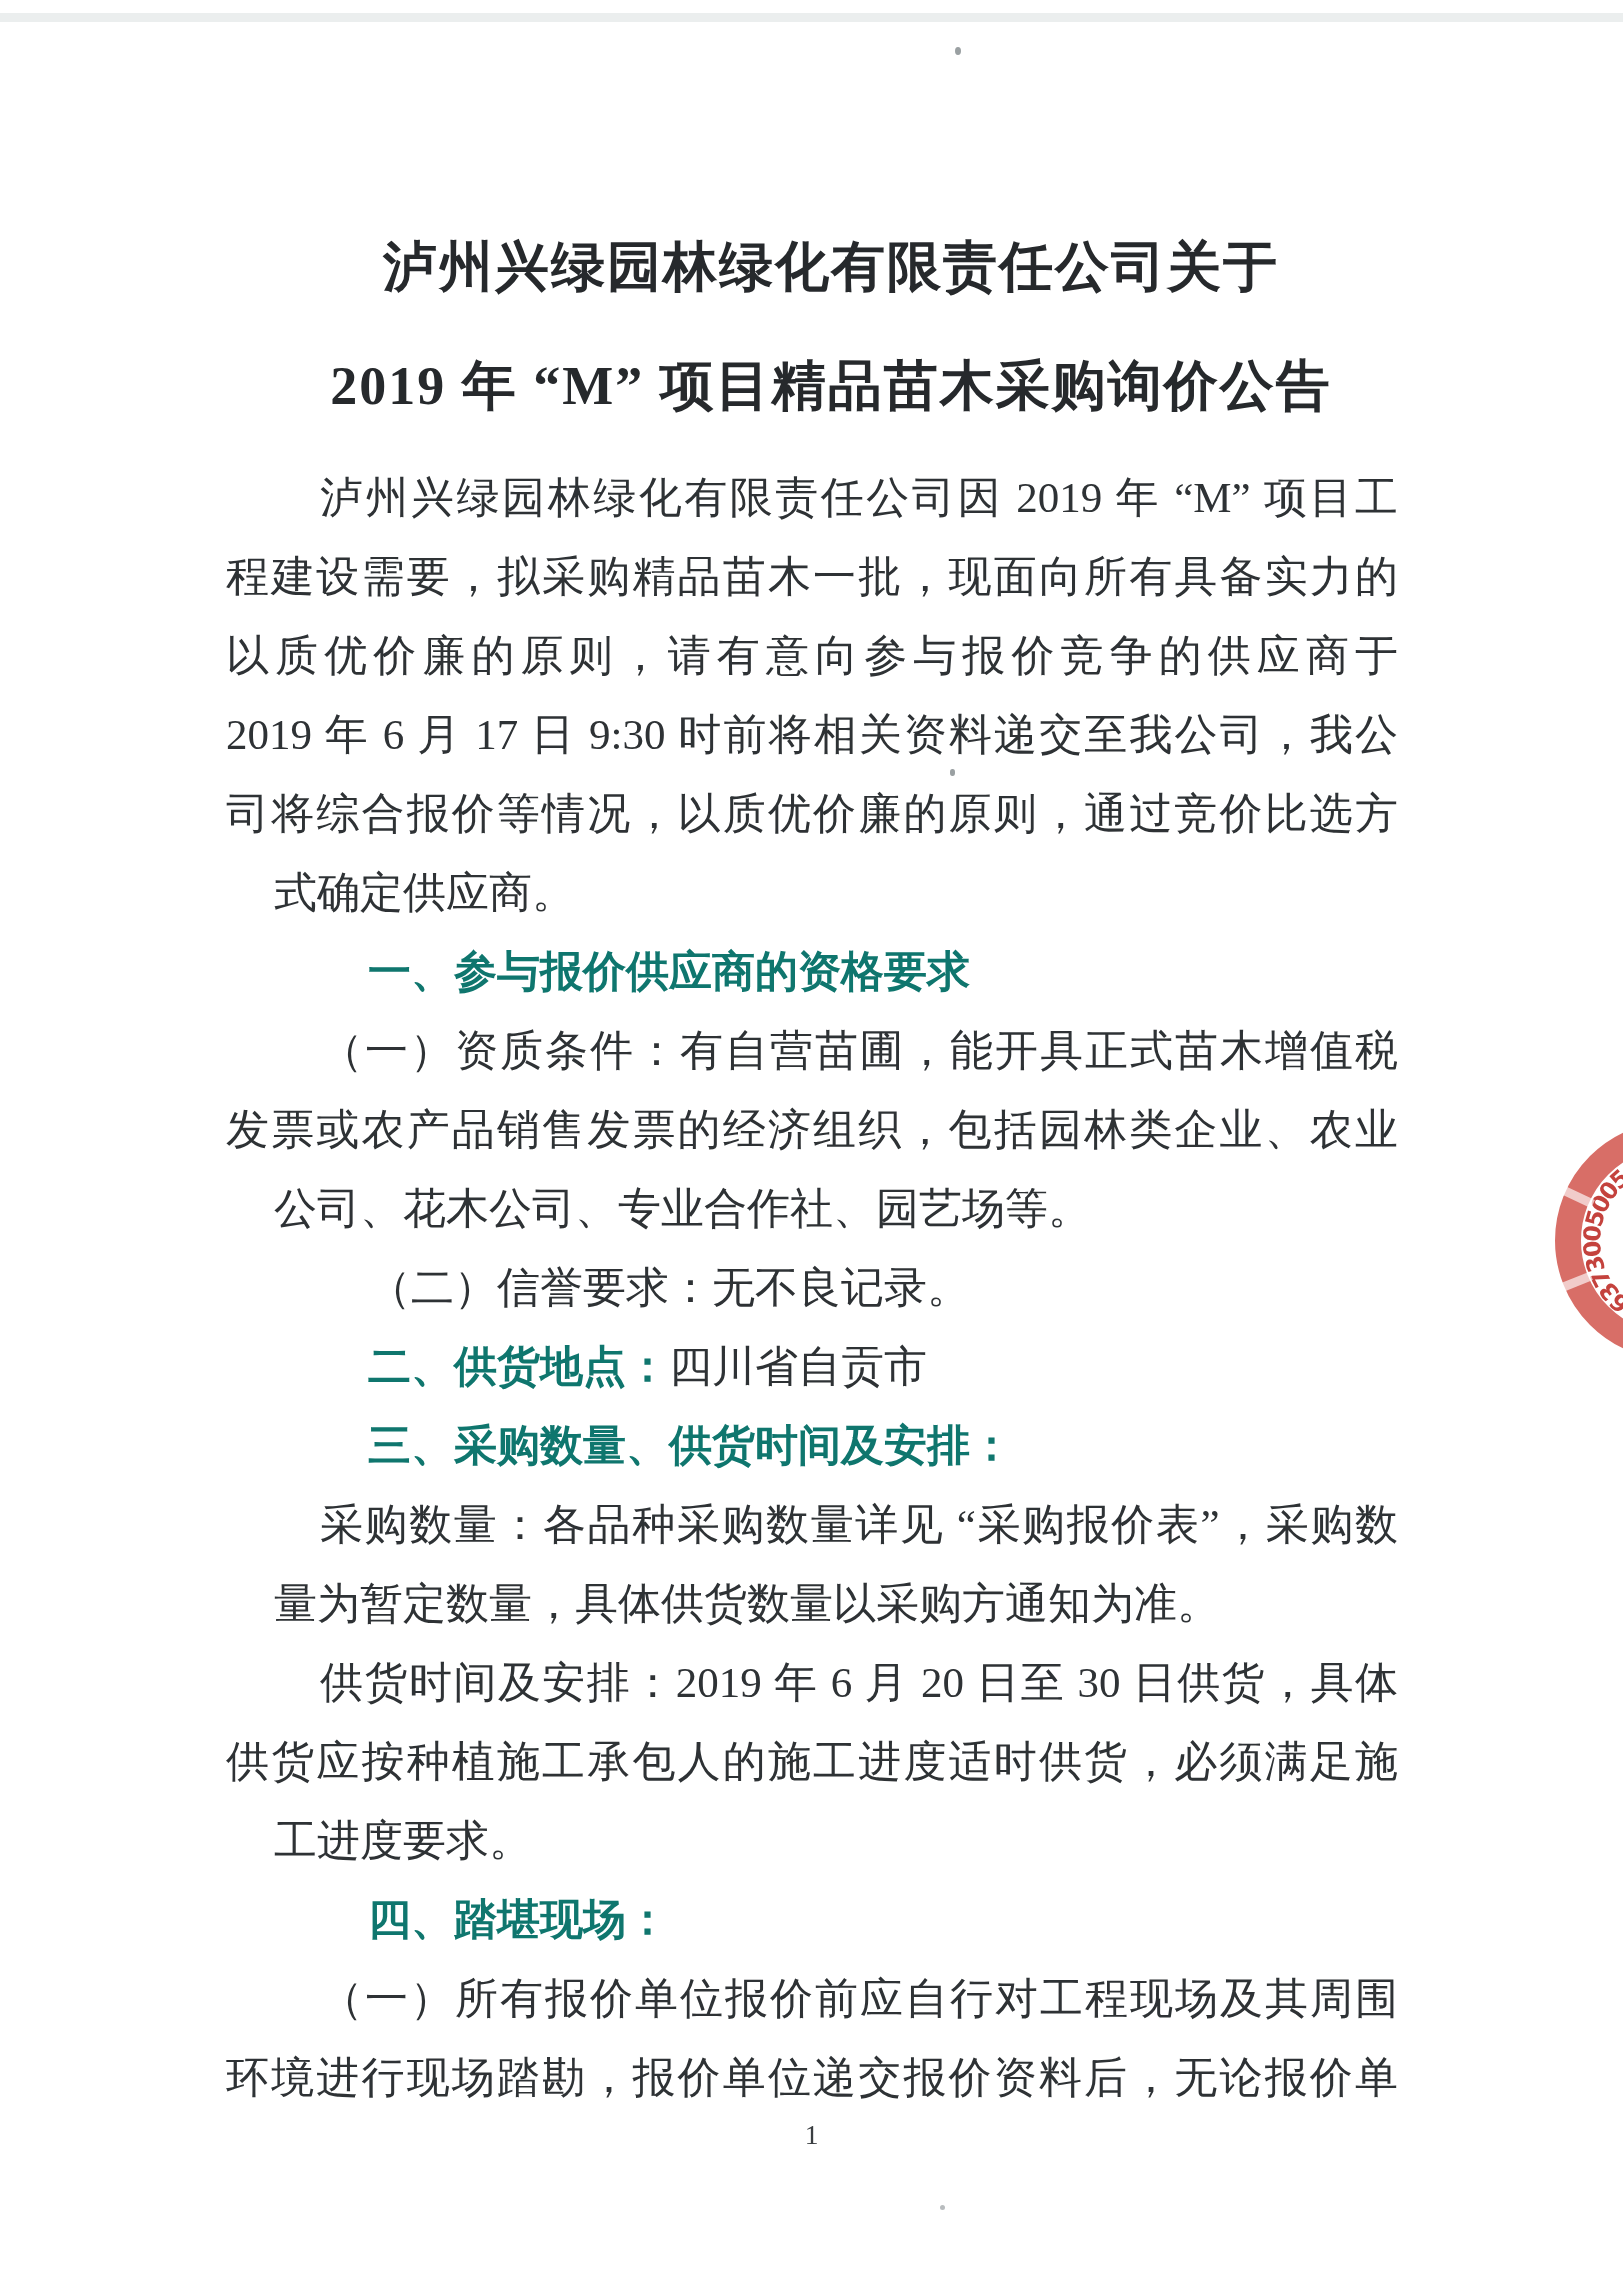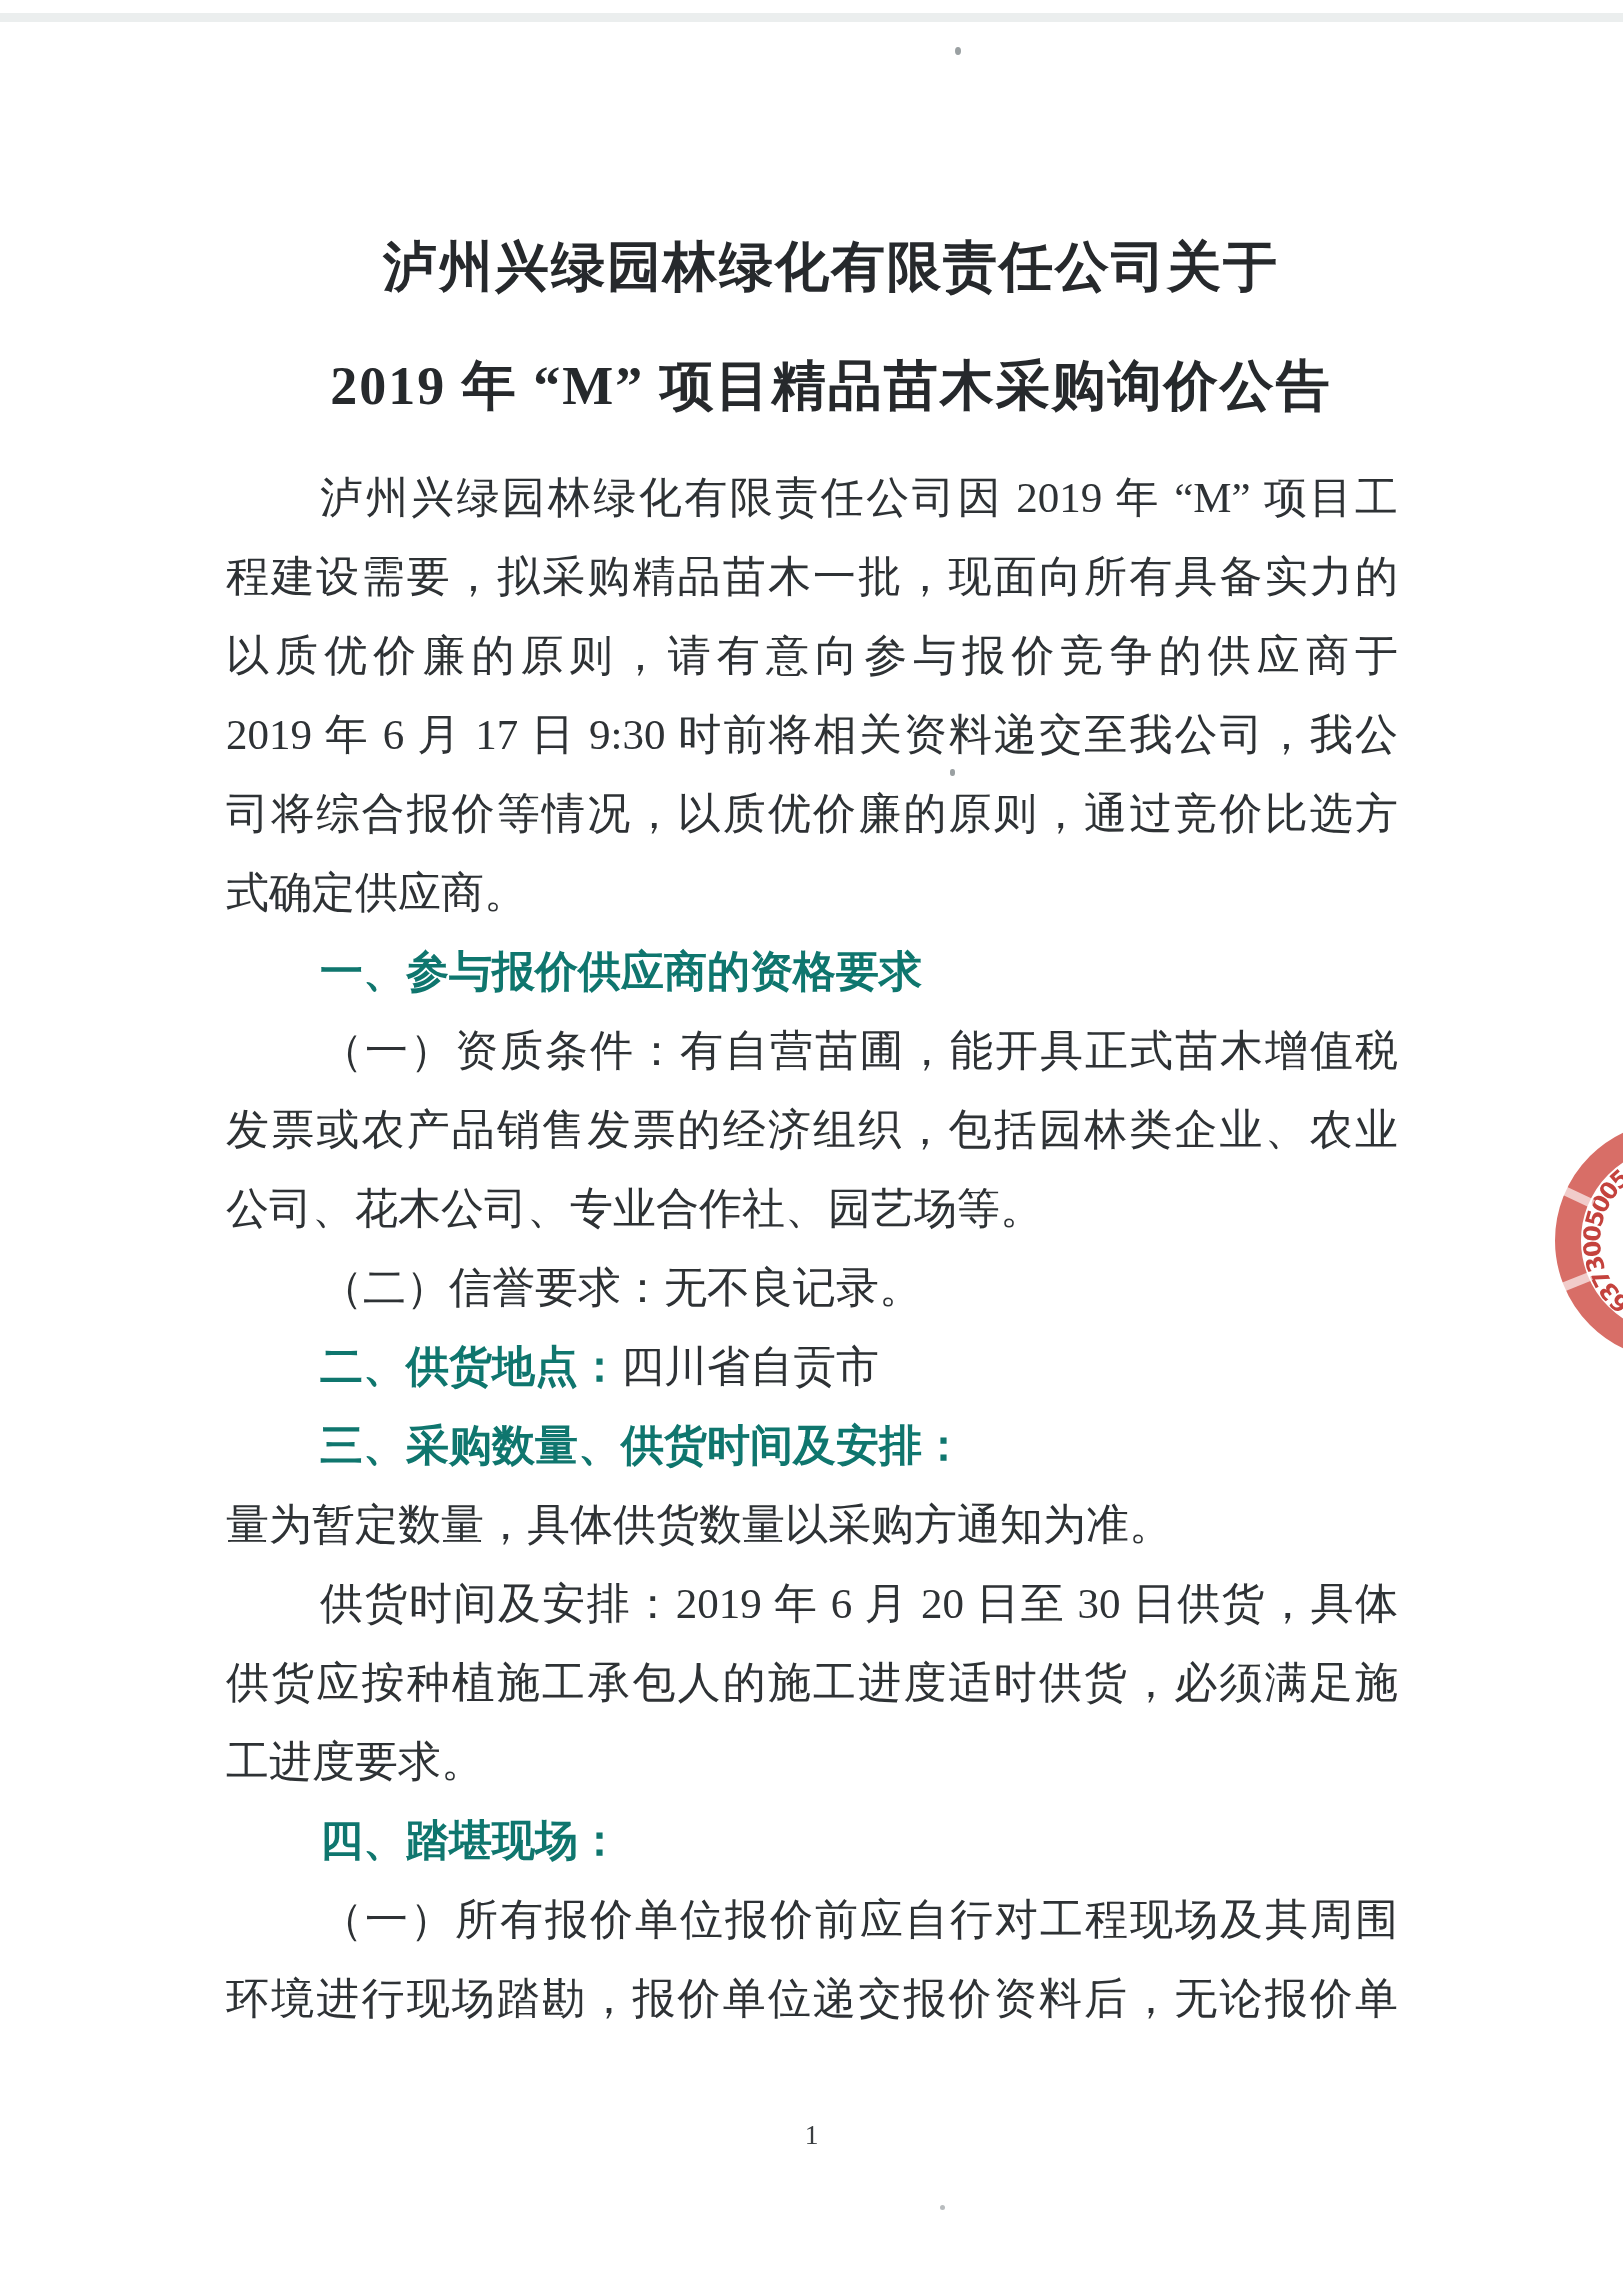--- a/index.html
+++ b/index.html
@@ -43,21 +43,21 @@
   .line {
     box-sizing: border-box;
     width: 100%;
     height: 79px;
     line-height: 79px;
     text-align: justify;
     text-align-last: justify;
     white-space: normal;
     overflow: hidden;
   }
-  .line.end  { text-align-last: left; }
+  .line.end  { text-align-last: left; margin-left: 48px; }
   .line.indent { padding-left: 94px; }
   .seg.bold {
     font-family: "DejaVu Sans", "Liberation Sans", sans-serif;
     font-weight: 700;
     color: #0f766e;
   }
 
   .page-number {
     position: absolute;
     left: 0; top: 2119px; width: 1623px;
@@ -115,20 +115,21 @@
       <div class="line"><span class="seg">2019 年 6 月 17 日 9:30 时前将相关资料递交至我公司，我公</span></div>
       <div class="line"><span class="seg">司将综合报价等情况，以质优价廉的原则，通过竞价比选方</span></div>
       <div class="line end"><span class="seg">式确定供应商。</span></div>
       <div class="line indent end"><span class="seg bold">一、参与报价供应商的资格要求</span></div>
       <div class="line indent"><span class="seg">（一）资质条件：有自营苗圃，能开具正式苗木增值税</span></div>
       <div class="line"><span class="seg">发票或农产品销售发票的经济组织，包括园林类企业、农业</span></div>
       <div class="line end"><span class="seg">公司、花木公司、专业合作社、园艺场等。</span></div>
       <div class="line indent end"><span class="seg">（二）信誉要求：无不良记录。</span></div>
       <div class="line indent end"><span class="seg bold">二、供货地点：</span><span class="seg">四川省自贡市</span></div>
       <div class="line indent end"><span class="seg bold">三、采购数量、供货时间及安排：</span></div>
+      <div class="line indent"><span class="seg">采购数量：各品种采购数量详见 “采购报价表”，采购数</span></div>
       <div class="line end"><span class="seg">量为暂定数量，具体供货数量以采购方通知为准。</span></div>
       <div class="line indent"><span class="seg">供货时间及安排：2019 年 6 月 20 日至 30 日供货，具体</span></div>
       <div class="line"><span class="seg">供货应按种植施工承包人的施工进度适时供货，必须满足施</span></div>
       <div class="line end"><span class="seg">工进度要求。</span></div>
       <div class="line indent end"><span class="seg bold">四、踏堪现场：</span></div>
       <div class="line indent"><span class="seg">（一）所有报价单位报价前应自行对工程现场及其周围</span></div>
       <div class="line"><span class="seg">环境进行现场踏勘，报价单位递交报价资料后，无论报价单</span></div>
     </div>
 
   <div class="stamp" id="stamp">

